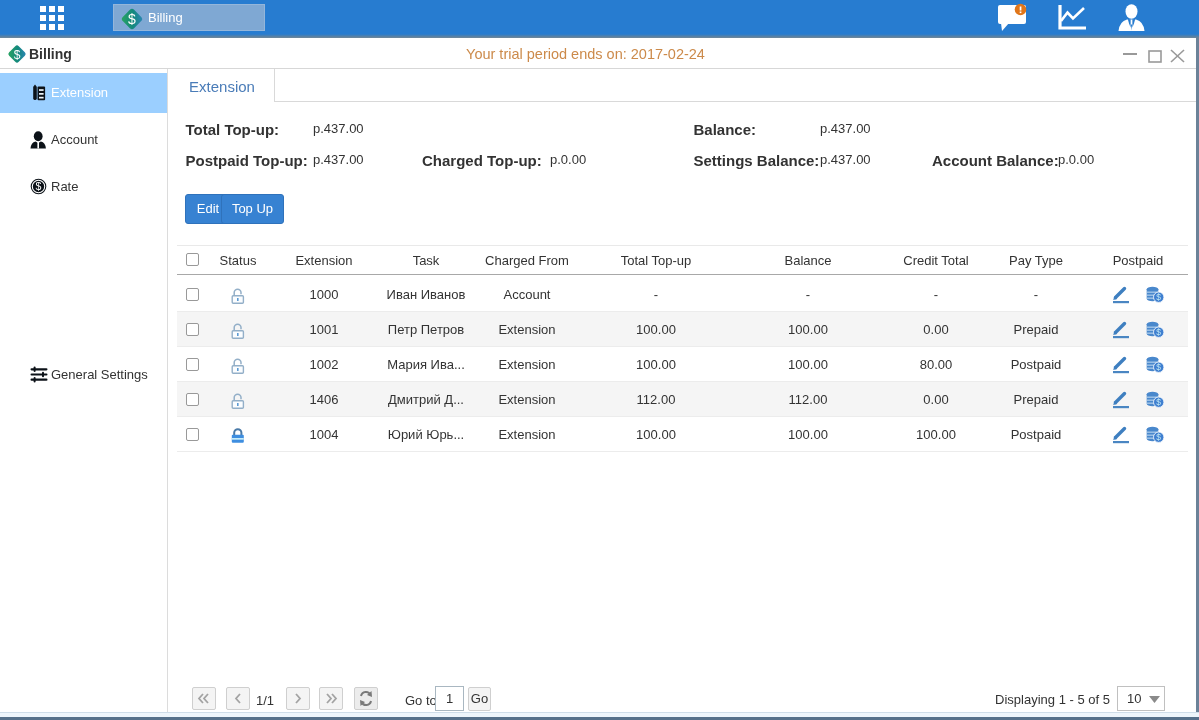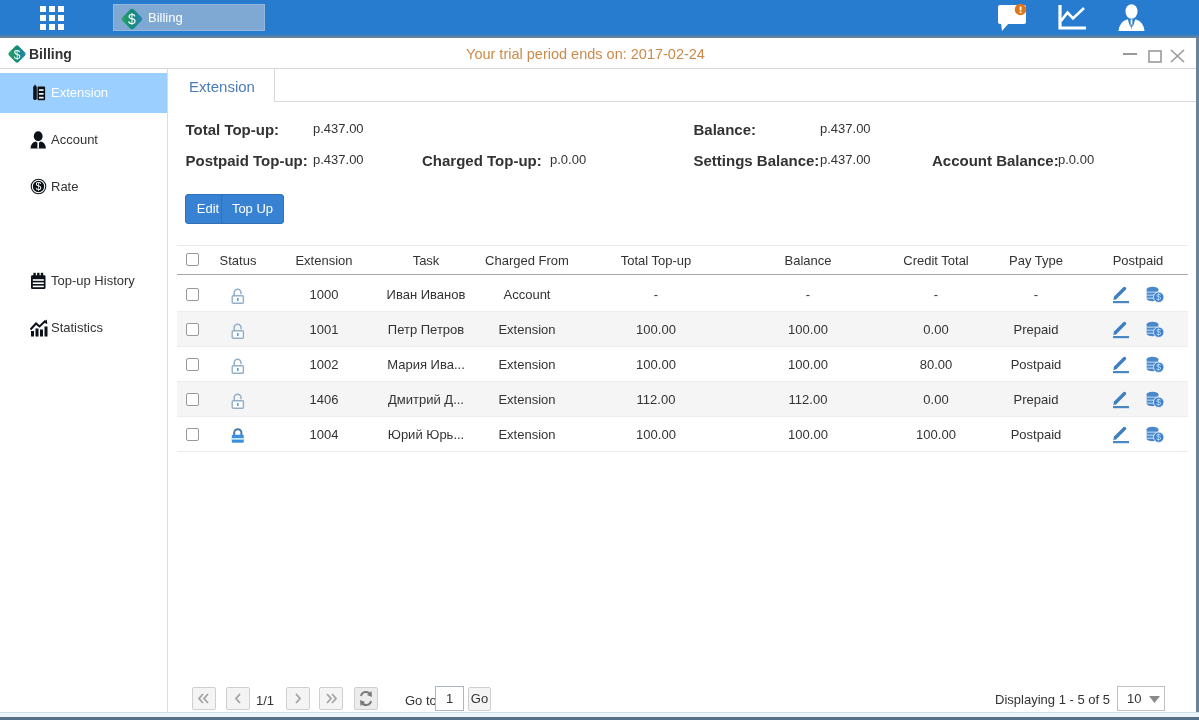--- a/index.html
+++ b/index.html
@@ -154,42 +154,30 @@
     <span class="lbl">Account</span>
   </div>
   <div class="mitem" style="top:98px">
     <svg width="17" height="17" viewBox="0 0 17 17">
       <circle cx="8.5" cy="8.5" r="7.8" fill="#0c1218"></circle>
       <circle cx="8.5" cy="8.5" r="6.2" fill="none" stroke="#fff" stroke-width="1.1"></circle>
       <text x="8.5" y="12.4" font-size="10.5" fill="#fff" text-anchor="middle" font-family="Liberation Sans">$</text>
     </svg>
     <span class="lbl">Rate</span>
   </div>
-  <div class="mitem" style="top:192px">
-    <svg width="17" height="18" viewBox="0 0 17 18">
-      <rect x="1" y="3.2" width="14.5" height="13.8" rx="1.2" fill="#0c1218"></rect>
-      <rect x="3.4" y="0.8" width="2.4" height="4.4" fill="#0c1218"></rect>
-      <rect x="7.1" y="0.8" width="2.4" height="4.4" fill="#0c1218"></rect>
-      <rect x="10.8" y="0.8" width="2.4" height="4.4" fill="#0c1218"></rect>
-      <rect x="2.8" y="7.2" width="11" height="1.6" fill="#fff"></rect>
-      <rect x="2.8" y="10.4" width="11" height="1.6" fill="#fff"></rect>
-      <rect x="2.8" y="13.6" width="11" height="1.6" fill="#fff"></rect>
-    </svg>
-    <span class="lbl">Top-up History</span>
-  </div>
-  <div class="mitem" style="top:239px">
-    <svg width="18" height="18" viewBox="0 0 18 18">
-      <rect x="1" y="12" width="3" height="5.5" fill="#0c1218"></rect>
-      <rect x="5.5" y="9.5" width="3" height="8" fill="#0c1218"></rect>
-      <rect x="10" y="10.5" width="3" height="7" fill="#0c1218"></rect>
-      <rect x="14.5" y="7.5" width="3" height="10" fill="#0c1218"></rect>
-      <polyline points="0.5,10.5 6,4.5 9.5,7.5 15.5,1.8" fill="none" stroke="#0c1218" stroke-width="2"></polyline>
-      <polygon points="16.8,0.5 17.3,5 13.2,3.5" fill="#0c1218"></polygon>
-    </svg>
-    <span class="lbl">Statistics</span>
+  <div class="mitem" style="top:286px">
+    <svg width="18" height="17" viewBox="0 0 18 17">
+      <rect x="0.5" y="2.2" width="17" height="2.2" rx="1.1" fill="#0c1218"></rect>
+      <rect x="0.5" y="7.4" width="17" height="2.2" rx="1.1" fill="#0c1218"></rect>
+      <rect x="0.5" y="12.6" width="17" height="2.2" rx="1.1" fill="#0c1218"></rect>
+      <rect x="3.6" y="0.6" width="2" height="5.4" rx="1" fill="#0c1218"></rect>
+      <rect x="12" y="5.8" width="2" height="5.4" rx="1" fill="#0c1218"></rect>
+      <rect x="3.6" y="11" width="2" height="5.4" rx="1" fill="#0c1218"></rect>
+    </svg>
+    <span class="lbl">General Settings</span>
   </div>
 </div>
 <div id="content">
   <div id="tab">
       <span>Extension</span>
     </div>
   <div id="tabline"></div>
 
   <span class="slbl" style="left:16.5px;top:52px">Total Top-up:</span>
   <span class="sval" style="left:144px;top:52px">p.437.00</span>

